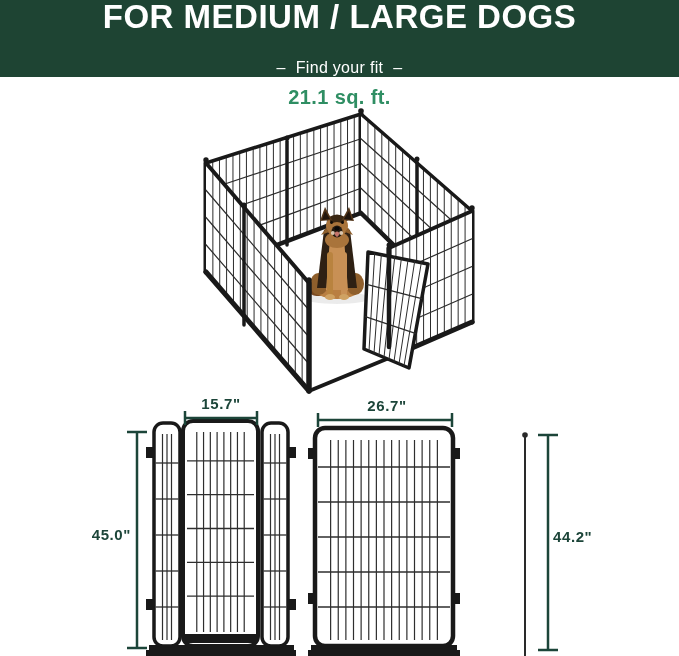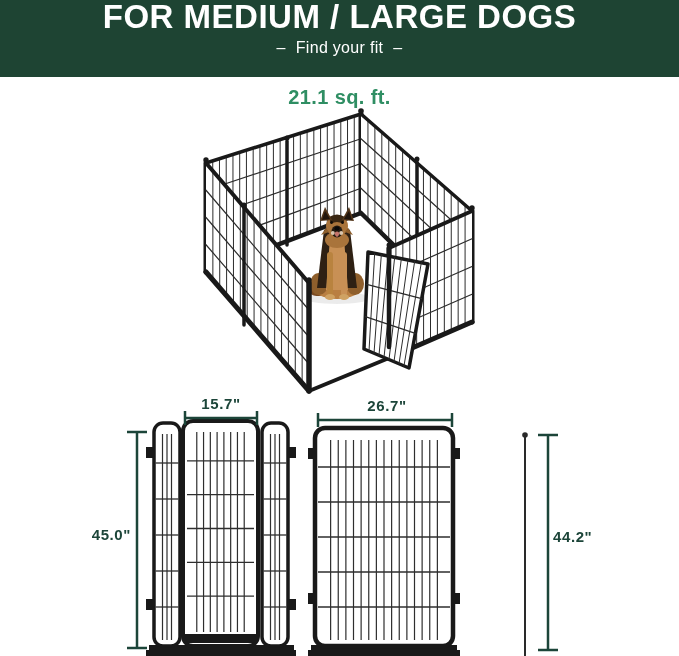--- a/index.html
+++ b/index.html
@@ -2,21 +2,21 @@
 <html><head>
 <meta charset="utf-8">
 <style>
   html,body{margin:0;padding:0;background:#fff;}
   .canvas{
     position:relative;width:679px;height:656px;overflow:hidden;background:#ffffff;
     font-family:"Liberation Sans", sans-serif;
   }
   .banner{
     position:absolute;left:0;top:0;width:679px;height:77px;
-    display:flex;flex-direction:column;align-items:center;justify-content:flex-start;
+    display:flex;flex-direction:column;align-items:center;justify-content:space-between;
     background:#1e4433;color:#ffffff;
   }
   .banner .title{
     font-size:33px;font-weight:800;letter-spacing:0.5px;line-height:1.05;
   }
   .banner .subtitle{
     margin-top:4px;font-size:16px;font-weight:500;letter-spacing:0.3px;
     display:flex;align-items:center;gap:10px;
   }
   .area-label{

